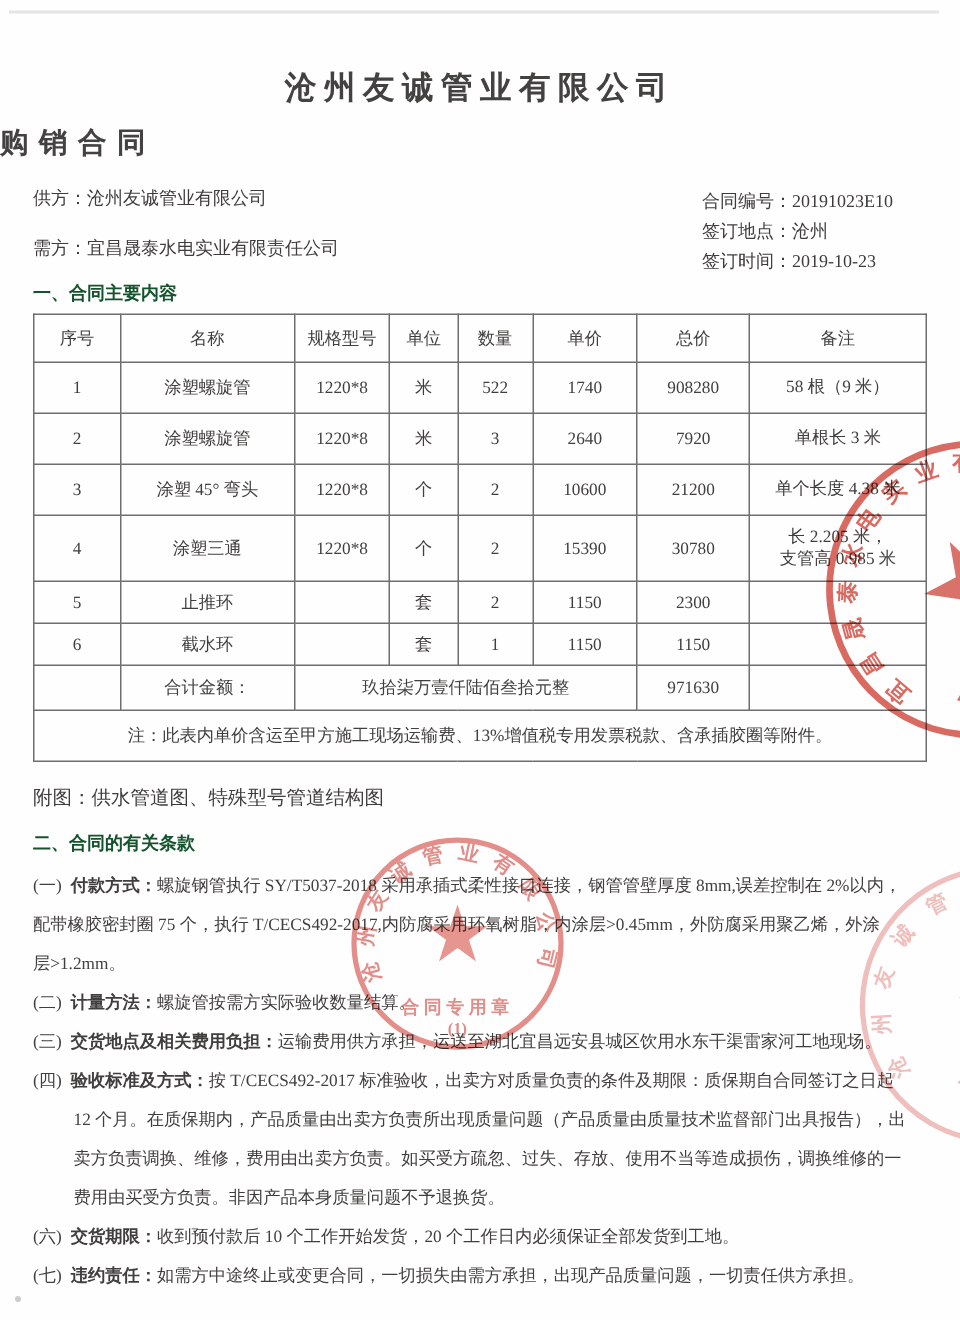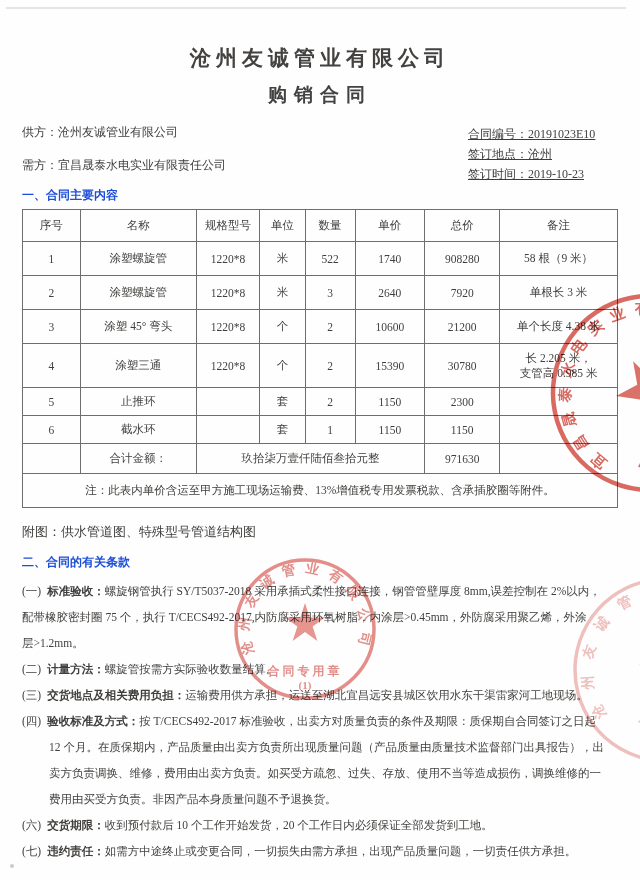--- a/index.html
+++ b/index.html
@@ -5,27 +5,27 @@
   html,body{margin:0;padding:0;background:#ffffff;}
   .page{
     position:relative;width:640px;height:880px;overflow:hidden;
     background:#fefefe;
     font-family:"Liberation Serif","DejaVu Serif",serif;
     color:#3e3d3b;
   }
   .scan-top-line{position:absolute;top:7px;left:6px;width:620px;height:2px;background:#cfcfcf;opacity:.55;}
   .scan-speck{position:absolute;width:4px;height:4px;background:#9a9a9a;border-radius:50%;opacity:.5;}
   h1.company{margin:44px 0 0 0;text-align:center;font-size:21px;font-weight:600;letter-spacing:5px;color:#444240;}
-  h2.doctitle{margin:10px 0 0 0;text-align:center;font-size:19px;font-weight:600;letter-spacing:7px;color:#444240;}
+  h2.doctitle{margin:10px 0 0 0;text-align:left;font-size:19px;font-weight:600;letter-spacing:7px;color:#444240;}
   .meta{display:flex;justify-content:space-between;margin:16px 22px 0 22px;font-size:12px;}
   .meta-left .meta-line{line-height:16px;}
   .meta-left .buyer-line{margin-top:17px;}
   .meta-right{width:150px;}
-  .meta-right .meta-line{line-height:20px;text-decoration:underline;}
-  .sec-title{margin:3px 10px 0 22px;font-size:12px;font-weight:700;color:#1d4ed8;}
+  .meta-right .meta-line{line-height:20px;}
+  .sec-title{margin:3px 10px 0 22px;font-size:12px;font-weight:700;color:#14532d;}
   table.items{
     border-collapse:collapse;margin:5px auto 0 auto;width:596px;table-layout:fixed;
     font-size:11.5px;color:#403f3d;border-radius:26px;
   }
   table.items td,table.items th{
     border:1px solid #6e6e6e;text-align:center;vertical-align:middle;
     font-weight:normal;padding:1px 2px;overflow:hidden;
   }
   tr.h-row{height:32px;}
   tr.r-34{height:34px;} tr.r-44{height:44px;} tr.r-28{height:28px;}
@@ -171,21 +171,21 @@
         <td colspan="8" class="note-cell">注：此表内单价含运至甲方施工现场运输费、13%增值税专用发票税款、含承插胶圈等附件。</td>
       </tr>
     </tbody>
   </table>
 
   <div class="attach">附图：供水管道图、特殊型号管道结构图</div>
   <div class="sec-title sec2">二、合同的有关条款</div>
 
   <div class="clauses">
     <div class="clause">
-      <div class="clause-line"><span class="marker">(一)</span><b>标准验收：</b><span>螺旋钢管执行 SY/T5037-2018 采用承插式柔性接口连接，钢管管壁厚度 8mm,误差控制在 2%以内，</span></div>
+      <div class="clause-line"><span class="marker">(一)</span><b>付款方式：</b><span>螺旋钢管执行 SY/T5037-2018 采用承插式柔性接口连接，钢管管壁厚度 8mm,误差控制在 2%以内，</span></div>
       <div class="clause-line">配带橡胶密封圈 75 个，执行 T/CECS492-2017,内防腐采用环氧树脂，内涂层&gt;0.45mm，外防腐采用聚乙烯，外涂</div>
       <div class="clause-line">层&gt;1.2mm。</div>
     </div>
     <div class="clause">
       <div class="clause-line"><span class="marker">(二)</span><b>计量方法：</b><span>螺旋管按需方实际验收数量结算。</span></div>
     </div>
     <div class="clause">
       <div class="clause-line"><span class="marker">(三)</span><b>交货地点及相关费用负担：</b><span>运输费用供方承担，运送至湖北宜昌远安县城区饮用水东干渠雷家河工地现场。</span></div>
     </div>
     <div class="clause">

